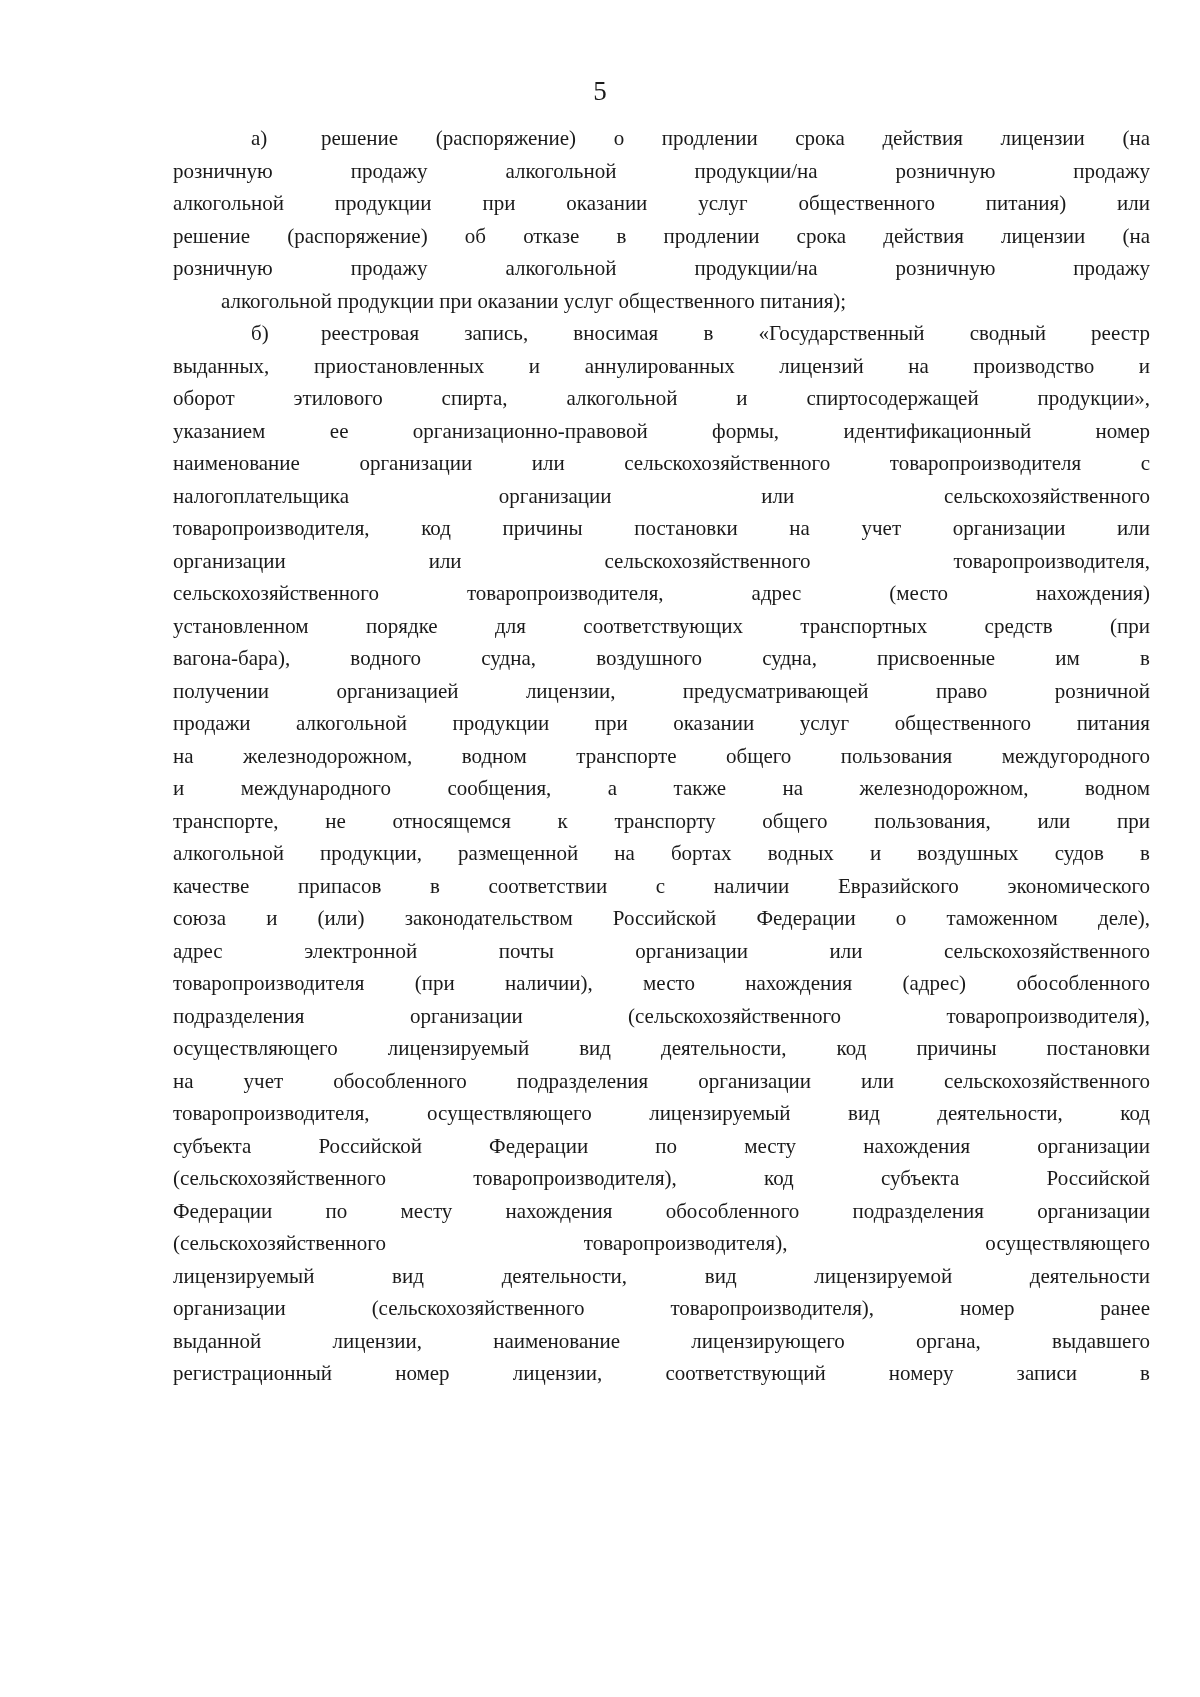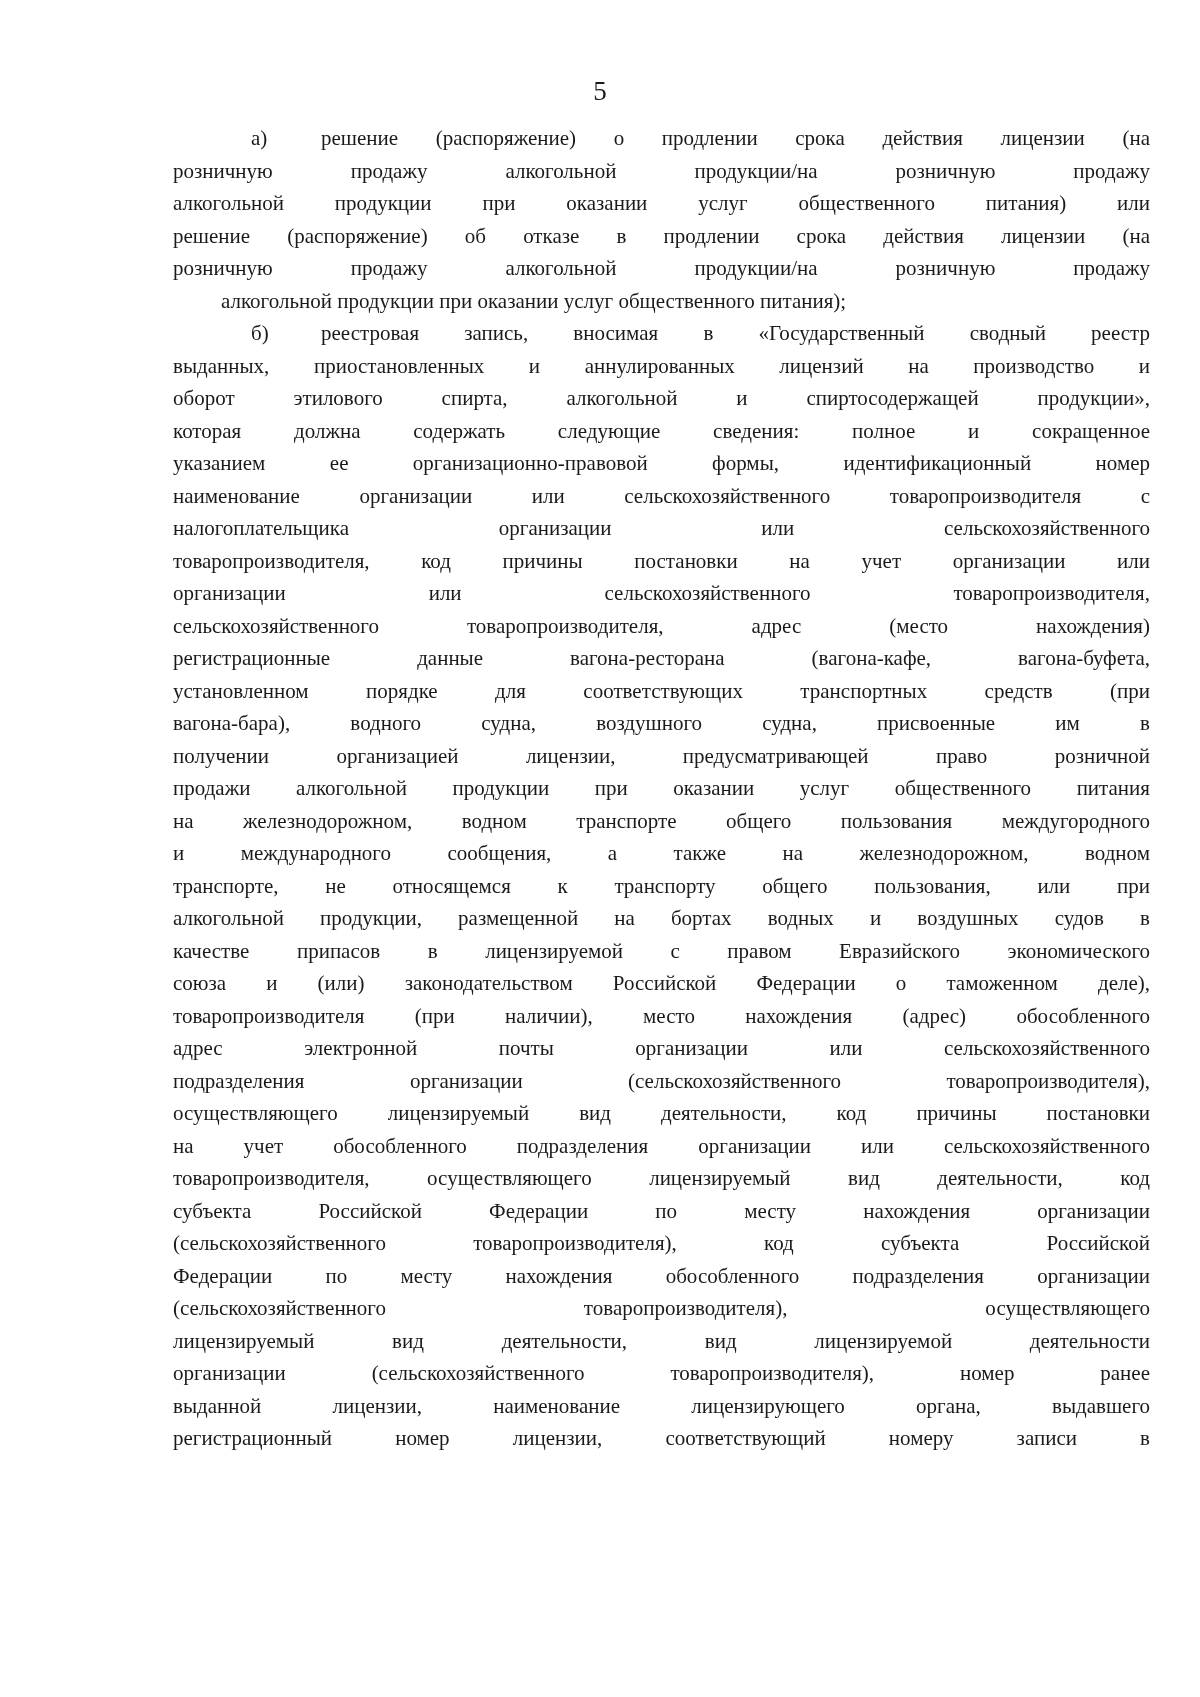--- a/index.html
+++ b/index.html
@@ -35,40 +35,38 @@
       <div class="line">алкогольной продукции при оказании услуг общественного питания) или</div>
       <div class="line">решение (распоряжение) об отказе в продлении срока действия лицензии (на</div>
       <div class="line">розничную продажу алкогольной продукции/на розничную продажу</div>
       <div class="line last">алкогольной продукции при оказании услуг общественного питания);</div>
     </div>
 
     <div class="paragraph">
       <div class="line indent"><span class="marker">б)</span><span>реестровая запись, вносимая в «Государственный сводный реестр</span></div>
       <div class="line">выданных, приостановленных и аннулированных лицензий на производство и</div>
       <div class="line">оборот этилового спирта, алкогольной и спиртосодержащей продукции»,</div>
-      <div class="line">которая должна содержать следующие сведения: полное и сокращенное</div>
       <div class="line">указанием ее организационно-правовой формы, идентификационный номер</div>
       <div class="line">наименование организации или сельскохозяйственного товаропроизводителя с</div>
       <div class="line">налогоплательщика организации или сельскохозяйственного</div>
       <div class="line">товаропроизводителя, код причины постановки на учет организации или</div>
       <div class="line">организации или сельскохозяйственного товаропроизводителя,</div>
       <div class="line">сельскохозяйственного товаропроизводителя, адрес (место нахождения)</div>
-      <div class="line">регистрационные данные вагона-ресторана (вагона-кафе, вагона-буфета,</div>
       <div class="line">установленном порядке для соответствующих транспортных средств (при</div>
       <div class="line">вагона-бара), водного судна, воздушного судна, присвоенные им в</div>
       <div class="line">получении организацией лицензии, предусматривающей право розничной</div>
       <div class="line">продажи алкогольной продукции при оказании услуг общественного питания</div>
       <div class="line">на железнодорожном, водном транспорте общего пользования междугородного</div>
       <div class="line">и международного сообщения, а также на железнодорожном, водном</div>
       <div class="line">транспорте, не относящемся к транспорту общего пользования, или при</div>
       <div class="line">алкогольной продукции, размещенной на бортах водных и воздушных судов в</div>
-      <div class="line">качестве припасов в лицензируемой с правом Евразийского экономического</div>
+      <div class="line">качестве припасов в соответствии с наличии Евразийского экономического</div>
       <div class="line">союза и (или) законодательством Российской Федерации о таможенном деле),</div>
+      <div class="line">адрес электронной почты организации или сельскохозяйственного</div>
       <div class="line">товаропроизводителя (при наличии), место нахождения (адрес) обособленного</div>
-      <div class="line">адрес электронной почты организации или сельскохозяйственного</div>
       <div class="line">подразделения организации (сельскохозяйственного товаропроизводителя),</div>
       <div class="line">осуществляющего лицензируемый вид деятельности, код причины постановки</div>
       <div class="line">на учет обособленного подразделения организации или сельскохозяйственного</div>
       <div class="line">товаропроизводителя, осуществляющего лицензируемый вид деятельности, код</div>
       <div class="line">субъекта Российской Федерации по месту нахождения организации</div>
       <div class="line">(сельскохозяйственного товаропроизводителя), код субъекта Российской</div>
       <div class="line">Федерации по месту нахождения обособленного подразделения организации</div>
       <div class="line">(сельскохозяйственного товаропроизводителя), осуществляющего</div>
       <div class="line">лицензируемый вид деятельности, вид лицензируемой деятельности</div>
       <div class="line">организации (сельскохозяйственного товаропроизводителя), номер ранее</div>

